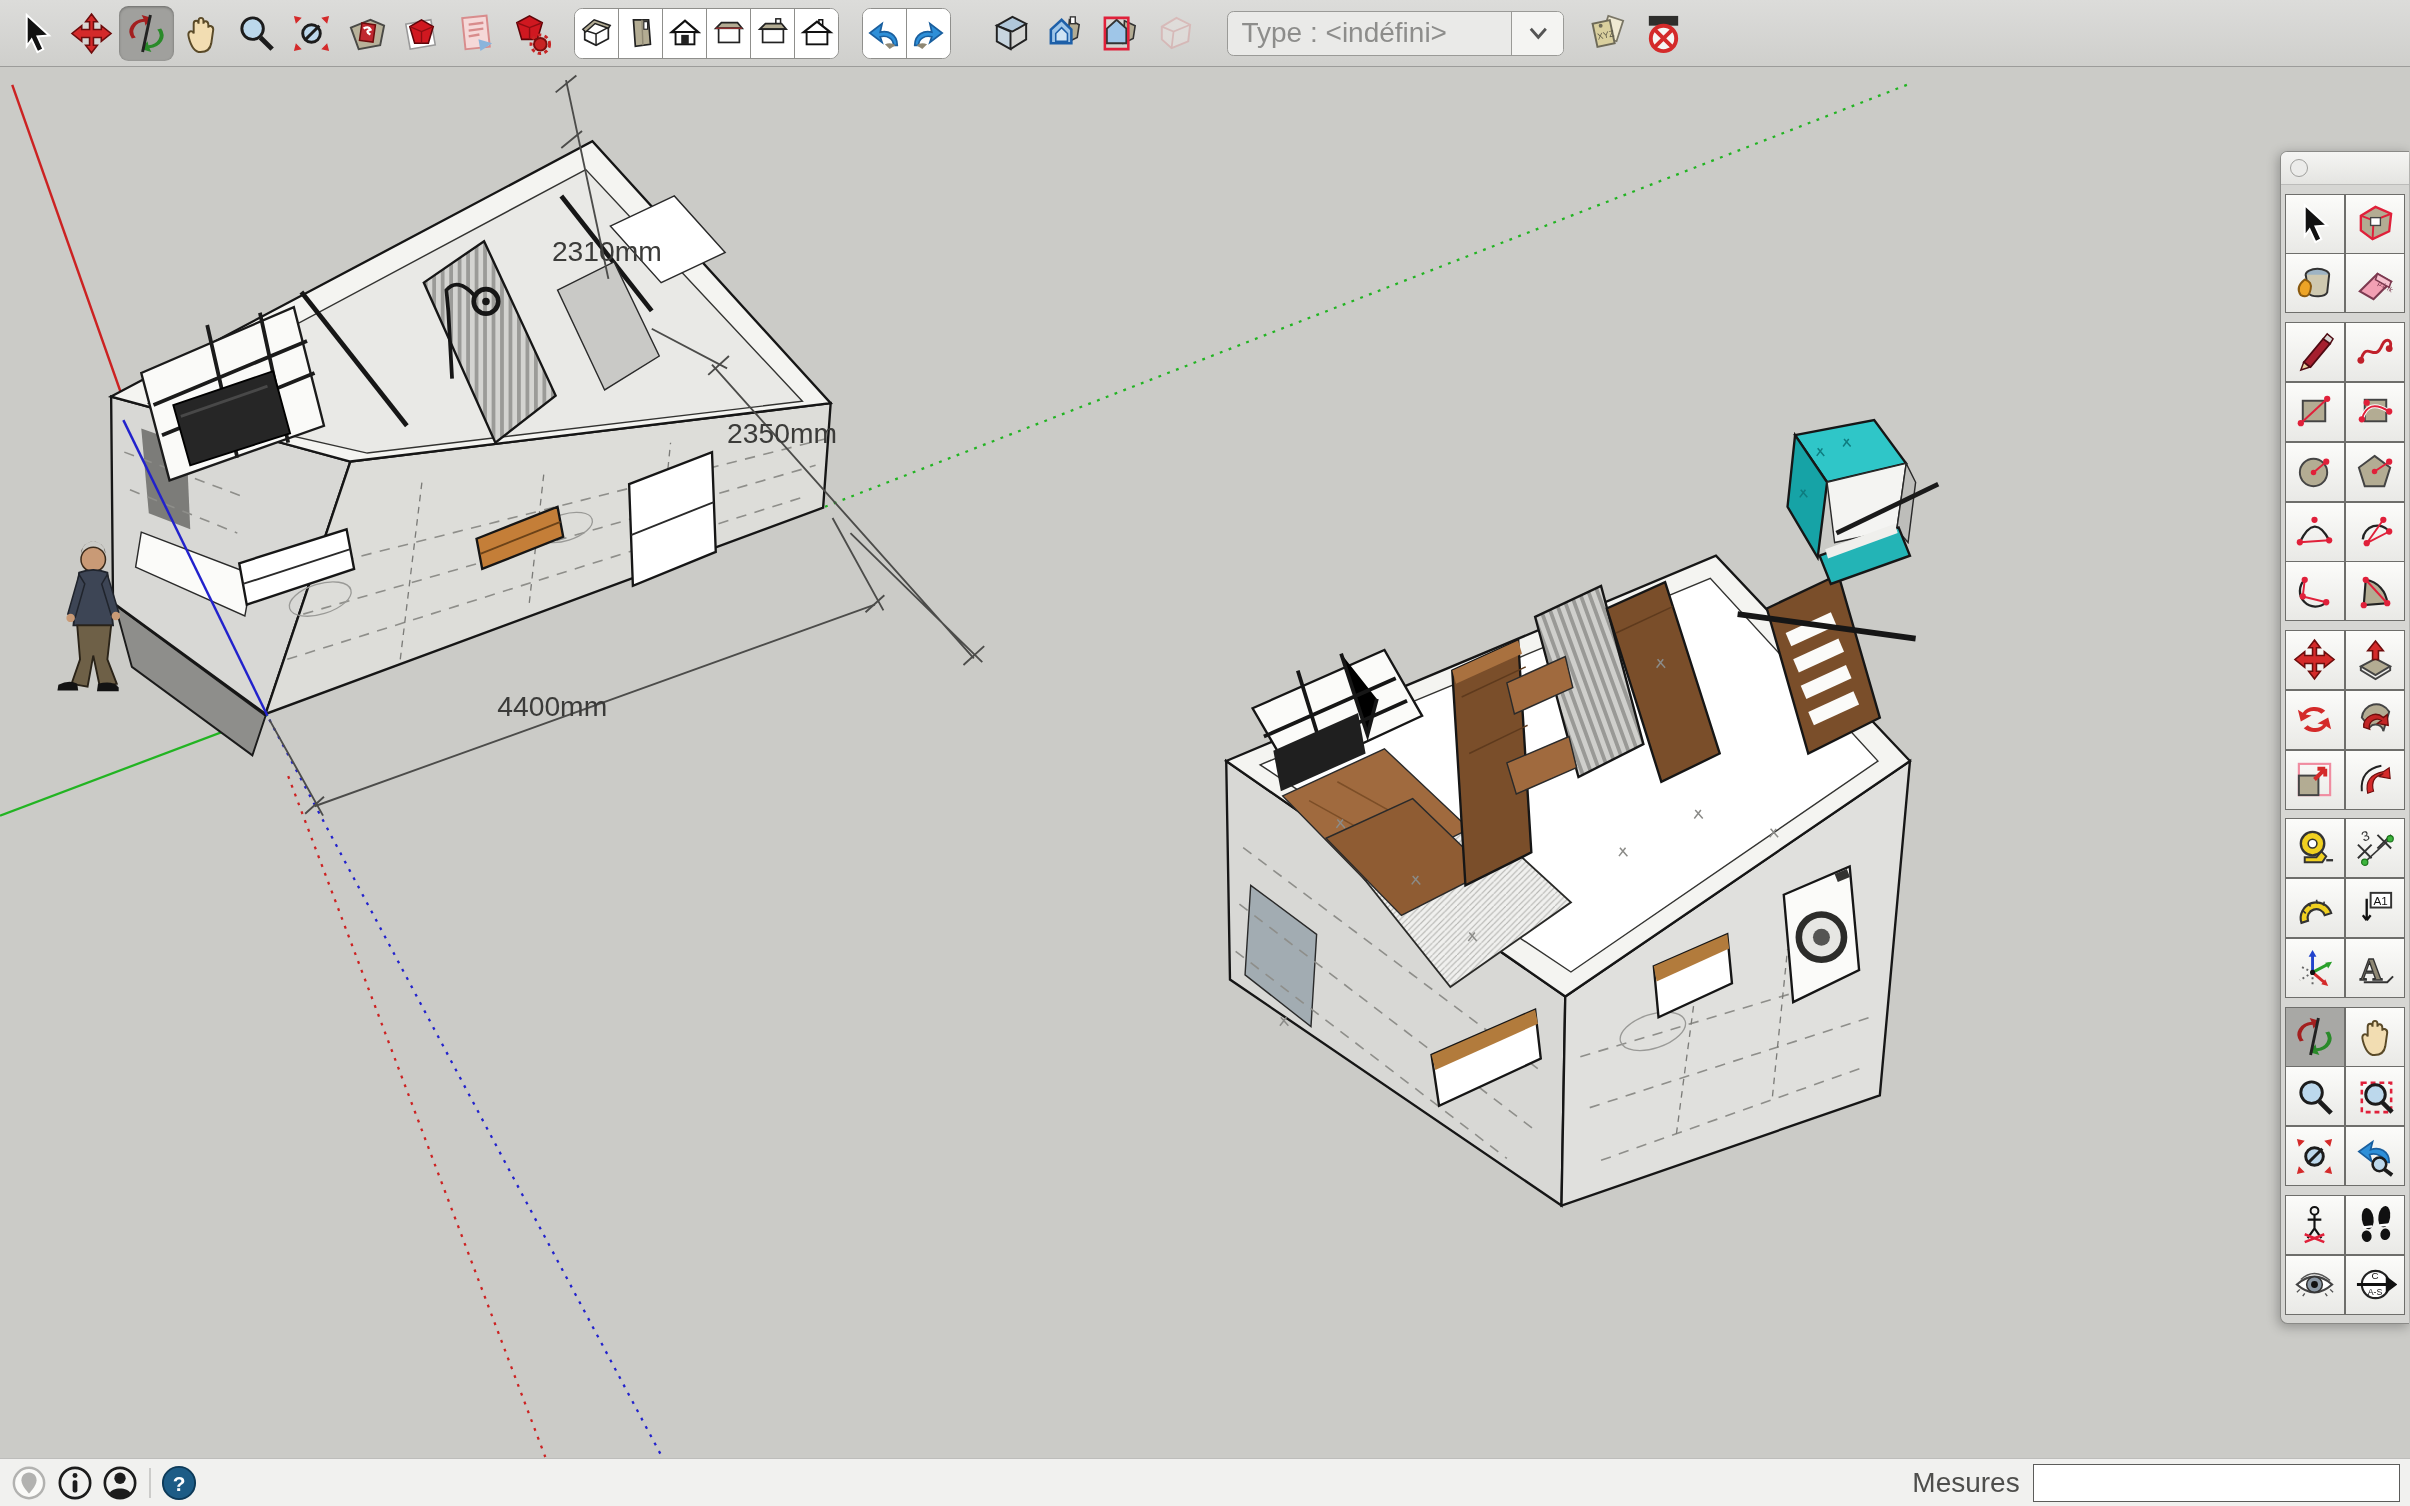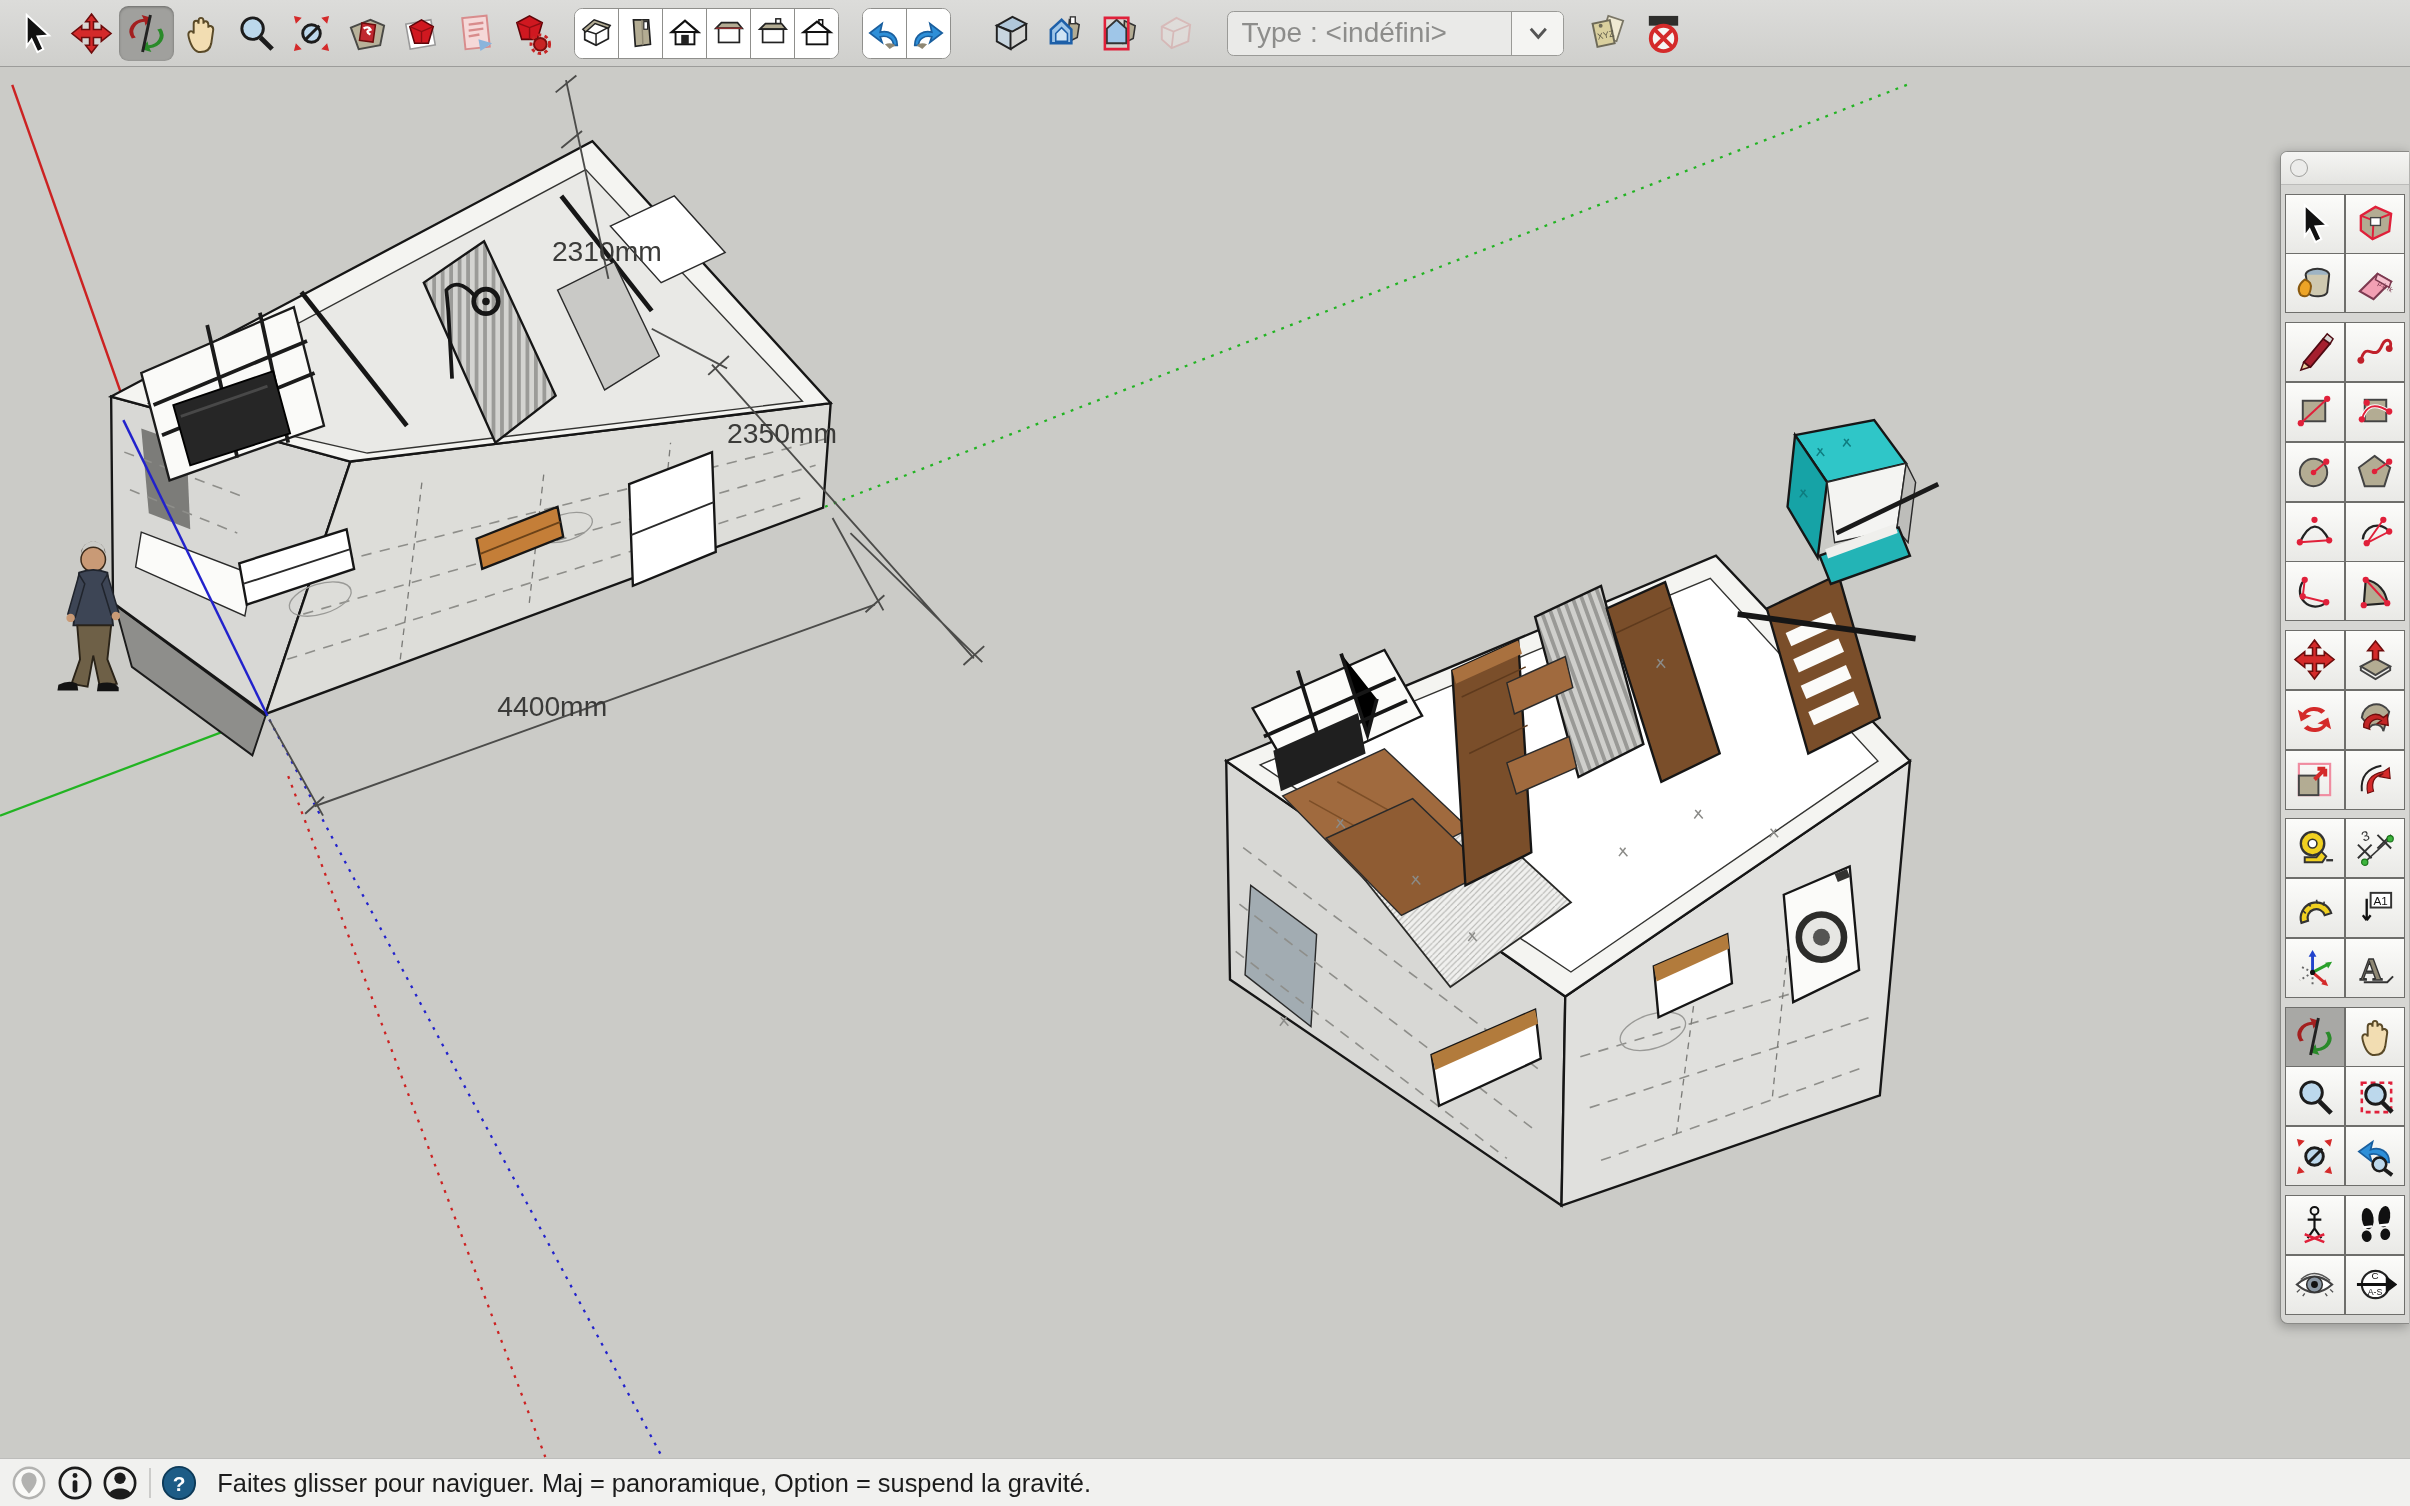--- a/index.html
+++ b/index.html
@@ -696,15 +696,18 @@
   <svg class="sicon" viewBox="0 0 38 38">
       <circle cx="19" cy="19" r="16" fill="none" stroke="#1c1c1c" stroke-width="2.8"></circle>
       <circle cx="19" cy="14" r="6" fill="#1c1c1c"></circle>
       <path d="M8,30 C10,23 28,23 30,30 A16,16 0 0 1 8,30 Z" fill="#1c1c1c"></path>
     </svg>
   <div class="ssep"></div>
   <svg class="sicon" viewBox="0 0 38 38">
       <circle cx="19" cy="19" r="17" fill="#1d5c86" stroke="#0d3a58" stroke-width="2"></circle>
       <text x="12.5" y="27" font-size="22" font-weight="bold" fill="#fff" font-family="Liberation Sans,sans-serif">?</text>
     </svg>
-  <div class="hint">Faites glisser pour naviguer. Maj = panoramique, Option =  suspend la gravité.</div>
+  <div class="measures">
+    <span class="mlabel">Mesures</span>
+    <input type="text" value="" style="">
+  </div>
 </div>
 
 
 </body></html>

